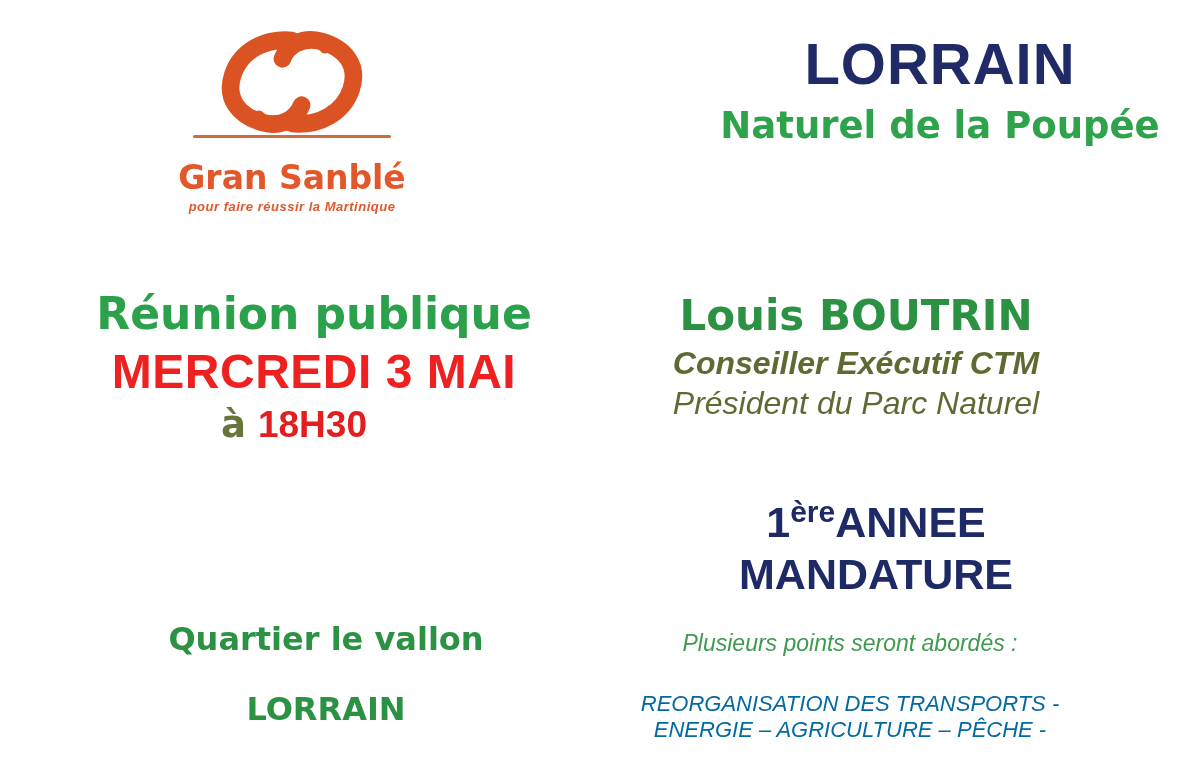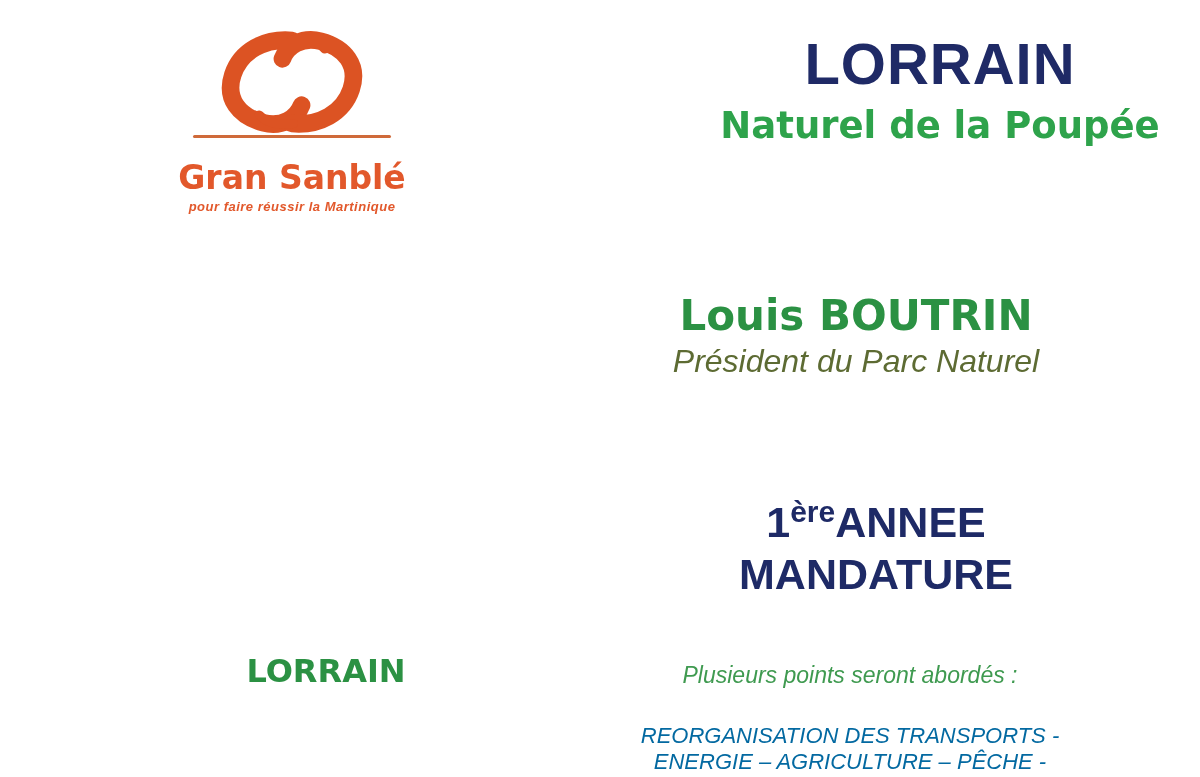--- a/index.html
+++ b/index.html
@@ -88,21 +88,21 @@
     font-size: 32px; font-weight: bold; color: #2b9143;
   }
   .venue-city {
     margin-top: 32px; font-family: "DejaVu Sans", sans-serif;
     font-size: 32px; font-weight: bold; color: #2b9143;
   }
 
   
   .agenda-block { left: 624px; top: 630px; width: 452px; }
   .agenda-intro {
-    font-size: 23px; font-style: italic; color: #3f9a50; font-weight: 500; margin-top: 32px;
+    font-size: 23px; font-style: italic; color: #3f9a50; font-weight: 500;
   }
   .agenda-topics {
     margin-top: 34px; font-size: 22px; font-style: italic;
     color: #0369a1; line-height: 1.17; font-weight: 500;
   }
 </style>
 </head>
 <body>
 
 <div class="canvas">
@@ -127,34 +127,43 @@
     <div class="logo-rule"></div>
     <div class="logo-name">Gran Sanblé</div>
     <div class="logo-tagline">pour faire réussir la Martinique</div>
   </div>
 
   <div class="block location-block">
     <div class="location-city">LORRAIN</div>
     <div class="location-venue">Naturel de la Poupée</div>
   </div>
 
+  <div class="block meeting-block">
+    <div class="meeting-title">Réunion publique</div>
+    <div class="meeting-date">MERCREDI 3 MAI</div>
+    <div class="meeting-time">
+      <span class="time-prefix">à</span><span class="time-value">18H30</span>
+    </div>
+  </div>
 
   <div class="block speaker-block">
     <div class="speaker-name">Louis BOUTRIN</div>
+    <div class="speaker-role1">Conseiller Exécutif CTM</div>
     <div class="speaker-role2">Président du Parc Naturel</div>
   </div>
 
   <div class="block mandate-block">
     <div class="mandate-line">
       <span>1</span><sup>ère</sup><span class="mandate-word">ANNEE</span>
     </div>
     <div class="mandate-line">MANDATURE</div>
   </div>
 
   <div class="block venue-block">
+    <div class="venue-district">Quartier le vallon</div>
     <div class="venue-city">LORRAIN</div>
   </div>
 
   <div class="block agenda-block">
     <div class="agenda-intro">Plusieurs points seront abordés :</div>
     <div class="agenda-topics">
       <div>REORGANISATION DES TRANSPORTS -</div>
       <div>ENERGIE – AGRICULTURE – PÊCHE -</div>
     </div>
   </div>

